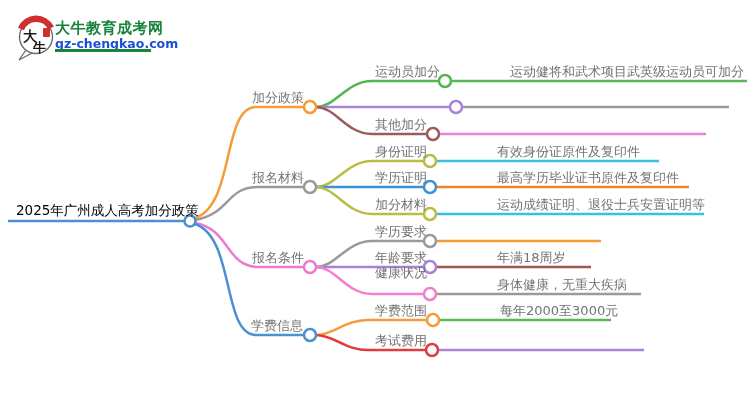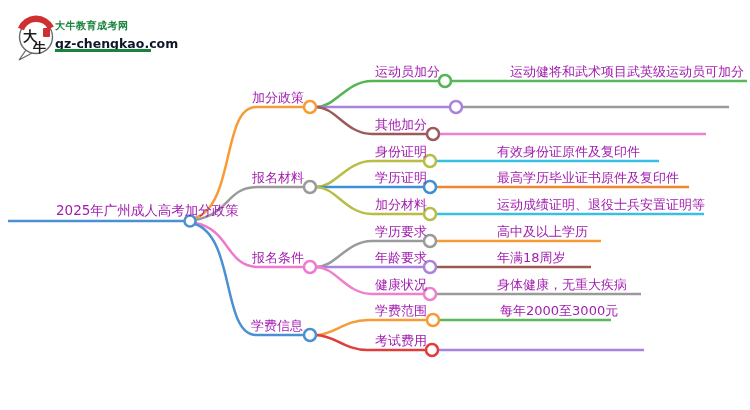--- a/index.html
+++ b/index.html
@@ -1,22 +1,22 @@
 <!DOCTYPE html>
 <html><head>
 <meta charset="utf-8">
 <style>
   html,body{margin:0;padding:0;background:#fff;}
   .stage{position:relative;width:750px;height:410px;background:#ffffff;overflow:hidden;
          font-family:"DejaVu Sans","Liberation Sans",sans-serif;}
-  .lbl{position:absolute;font-size:13px;line-height:17px;color:#a21caf;white-space:nowrap;}
-  .root-lbl{font-size:13.5px;color:#a21caf;margin-left:40px;}
+  .lbl{position:absolute;font-size:13px;line-height:17px;color:#737373;white-space:nowrap;}
+  .root-lbl{font-size:13.5px;color:#000000;}
   svg.wires{position:absolute;left:0;top:0;}
-  .logo-title{position:absolute;left:55px;top:19px;font-size:10px;font-weight:bold;color:#17833c;letter-spacing:.5px;}
-  .logo-domain{position:absolute;left:55px;top:36px;font-size:12.5px;font-weight:bold;color:#0f172a;}
+  .logo-title{position:absolute;left:55px;top:19px;font-size:15px;font-weight:bold;color:#17833c;letter-spacing:.5px;}
+  .logo-domain{position:absolute;left:55px;top:36px;font-size:12.5px;font-weight:bold;color:#1d4ed8;}
   .logo-underline{position:absolute;left:55px;top:49px;width:96px;height:2.5px;background:#17833c;}
 </style>
 </head>
 <body>
 
 <div class="stage">
 
   <svg class="wires" width="750" height="410" viewBox="0 0 750 410">
 
     <line x1="8" y1="221" x2="185" y2="221" stroke-width="2.5" stroke="#4a90d2"></line>
@@ -91,26 +91,25 @@
   <div class="lbl" style="left:252px;top:249px">报名条件</div>
   <div class="lbl" style="left:251px;top:317px">学费信息</div>
 
   <div class="lbl" style="left:375px;top:63px">运动员加分</div>
   <div class="lbl" style="left:375px;top:116px">其他加分</div>
   <div class="lbl" style="left:375px;top:143px">身份证明</div>
   <div class="lbl" style="left:375px;top:169px">学历证明</div>
   <div class="lbl" style="left:375px;top:196px">加分材料</div>
   <div class="lbl" style="left:375px;top:223px">学历要求</div>
   <div class="lbl" style="left:375px;top:249px">年龄要求</div>
-  <div class="lbl" style="left:375px;top:276px">健康状况</div>
+  <div class="lbl" style="left:375px;top:264px">健康状况</div>
   <div class="lbl" style="left:375px;top:302px">学费范围</div>
   <div class="lbl" style="left:375px;top:332px">考试费用</div>
 
   <div class="lbl" style="left:510px;top:63px">运动健将和武术项目武英级运动员可加分</div>
   <div class="lbl" style="left:497px;top:143px">有效身份证原件及复印件</div>
   <div class="lbl" style="left:497px;top:169px">最高学历毕业证书原件及复印件</div>
   <div class="lbl" style="left:497px;top:196px">运动成绩证明、退役士兵安置证明等</div>
-  <div class="lbl" style="left:497px;top:223px">高中及以上学历</div>
   <div class="lbl" style="left:497px;top:249px">年满18周岁</div>
   <div class="lbl" style="left:497px;top:276px">身体健康，无重大疾病</div>
   <div class="lbl" style="left:500px;top:302px">每年2000至3000元</div>
 
 </div>
 
 </body></html>

